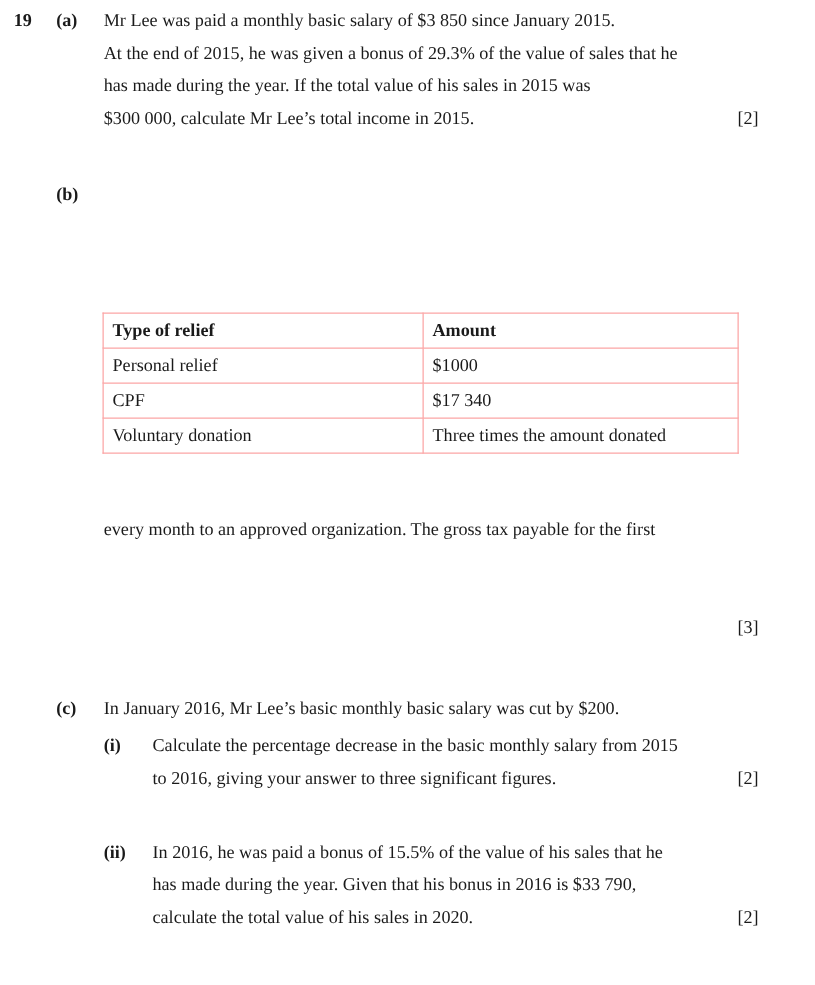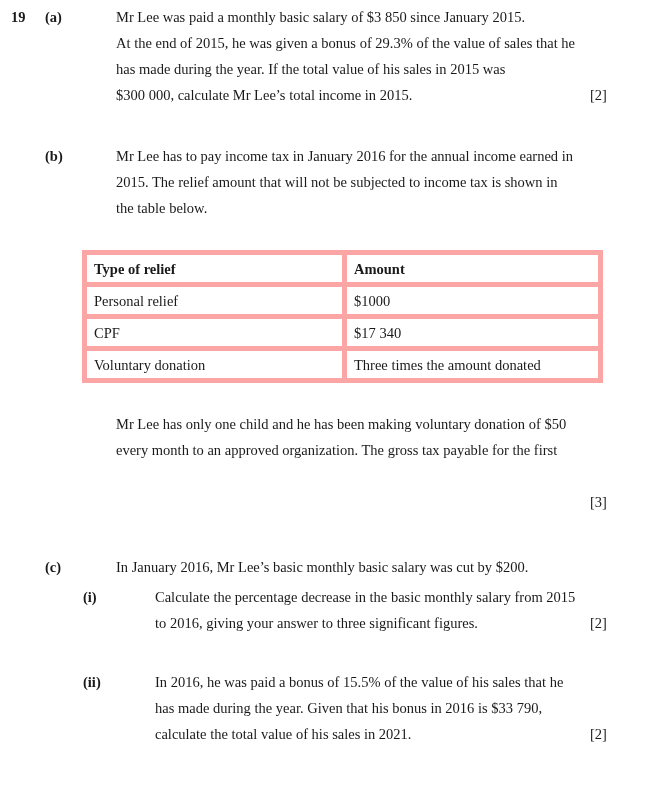--- a/index.html
+++ b/index.html
@@ -52,21 +52,20 @@
     font-size: 14.5px;
     line-height: 26px;
   }
   .body-text.indented {
     left: 122px;
     width: 465px;
   }
   .body-text .line {
     display: block;
     white-space: pre;
-    margin-left: 33px;
   }
 
   .marks {
     position: absolute;
     left: 590px;
     font-size: 14.5px;
     line-height: 26px;
     white-space: pre;
   }
 
@@ -74,21 +73,21 @@
   .relief-table {
     position: absolute;
     left: 82px;
     top: 250px;
     width: 492px;
     border-collapse: collapse;
     table-layout: fixed;
     font-size: 14.5px;
   }
   .relief-table td, .relief-table th {
-    border: 5px solid #fca5a5;
+    border: 1px solid #fca5a5;
     padding: 3px 0 3px 7px;
     height: 21px;
     text-align: left;
     vertical-align: middle;
     font-weight: normal;
     line-height: 20px;
   }
   .relief-table thead th {
     font-weight: bold;
   }
@@ -105,25 +104,20 @@
   <div class="part-label" style="top:4px;">(a)</div>
   <div class="body-text" style="top:4px;">
     <span class="line">Mr Lee was paid a monthly basic salary of $3 850 since January 2015.</span>
     <span class="line">At the end of 2015, he was given a bonus of 29.3% of the value of sales that he</span>
     <span class="line">has made during the year. If the total value of his sales in 2015 was</span>
     <span class="line">$300 000, calculate Mr Lee’s total income in 2015.</span>
   </div>
   <div class="marks" style="top:82px;">[2]</div>
 
   <div class="part-label" style="top:143px;">(b)</div>
-  <div class="body-text" style="top:143px;">
-    <span class="line">Mr Lee has to pay income tax in January 2016 for the annual income earned in</span>
-    <span class="line">2015. The relief amount that will not be subjected to income tax is shown in</span>
-    <span class="line">the table below.</span>
-  </div>
 
   <table class="relief-table">
     <thead>
       <tr>
         <th class="col-type">Type of relief</th>
         <th class="col-amount">Amount</th>
       </tr>
     </thead>
     <tbody>
       <tr>
@@ -135,38 +129,37 @@
         <td>$17 340</td>
       </tr>
       <tr>
         <td>Voluntary donation</td>
         <td>Three times the amount donated</td>
       </tr>
     </tbody>
   </table>
 
   <div class="body-text" style="top:411px;">
-    <span class="line">Mr Lee has only one child and he has been making voluntary donation of $50</span>
     <span class="line">every month to an approved organization. The gross tax payable for the first</span>
   </div>
   <div class="marks" style="top:489px;">[3]</div>
 
   <div class="part-label" style="top:554px;">(c)</div>
   <div class="body-text" style="top:554px;">
     <span class="line">In January 2016, Mr Lee’s basic monthly basic salary was cut by $200.</span>
   </div>
 
   <div class="sub-label" style="top:584px;">(i)</div>
   <div class="body-text indented" style="top:584px;">
     <span class="line">Calculate the percentage decrease in the basic monthly salary from 2015</span>
     <span class="line">to 2016, giving your answer to three significant figures.</span>
   </div>
   <div class="marks" style="top:610px;">[2]</div>
 
   <div class="sub-label" style="top:669px;">(ii)</div>
   <div class="body-text indented" style="top:669px;">
     <span class="line">In 2016, he was paid a bonus of 15.5% of the value of his sales that he</span>
     <span class="line">has made during the year. Given that his bonus in 2016 is $33 790,</span>
-    <span class="line">calculate the total value of his sales in 2021.</span>
+    <span class="line">calculate the total value of his sales in 2020.</span>
   </div>
   <div class="marks" style="top:721px;">[2]</div>
 
 </div>
 
 </body></html>

